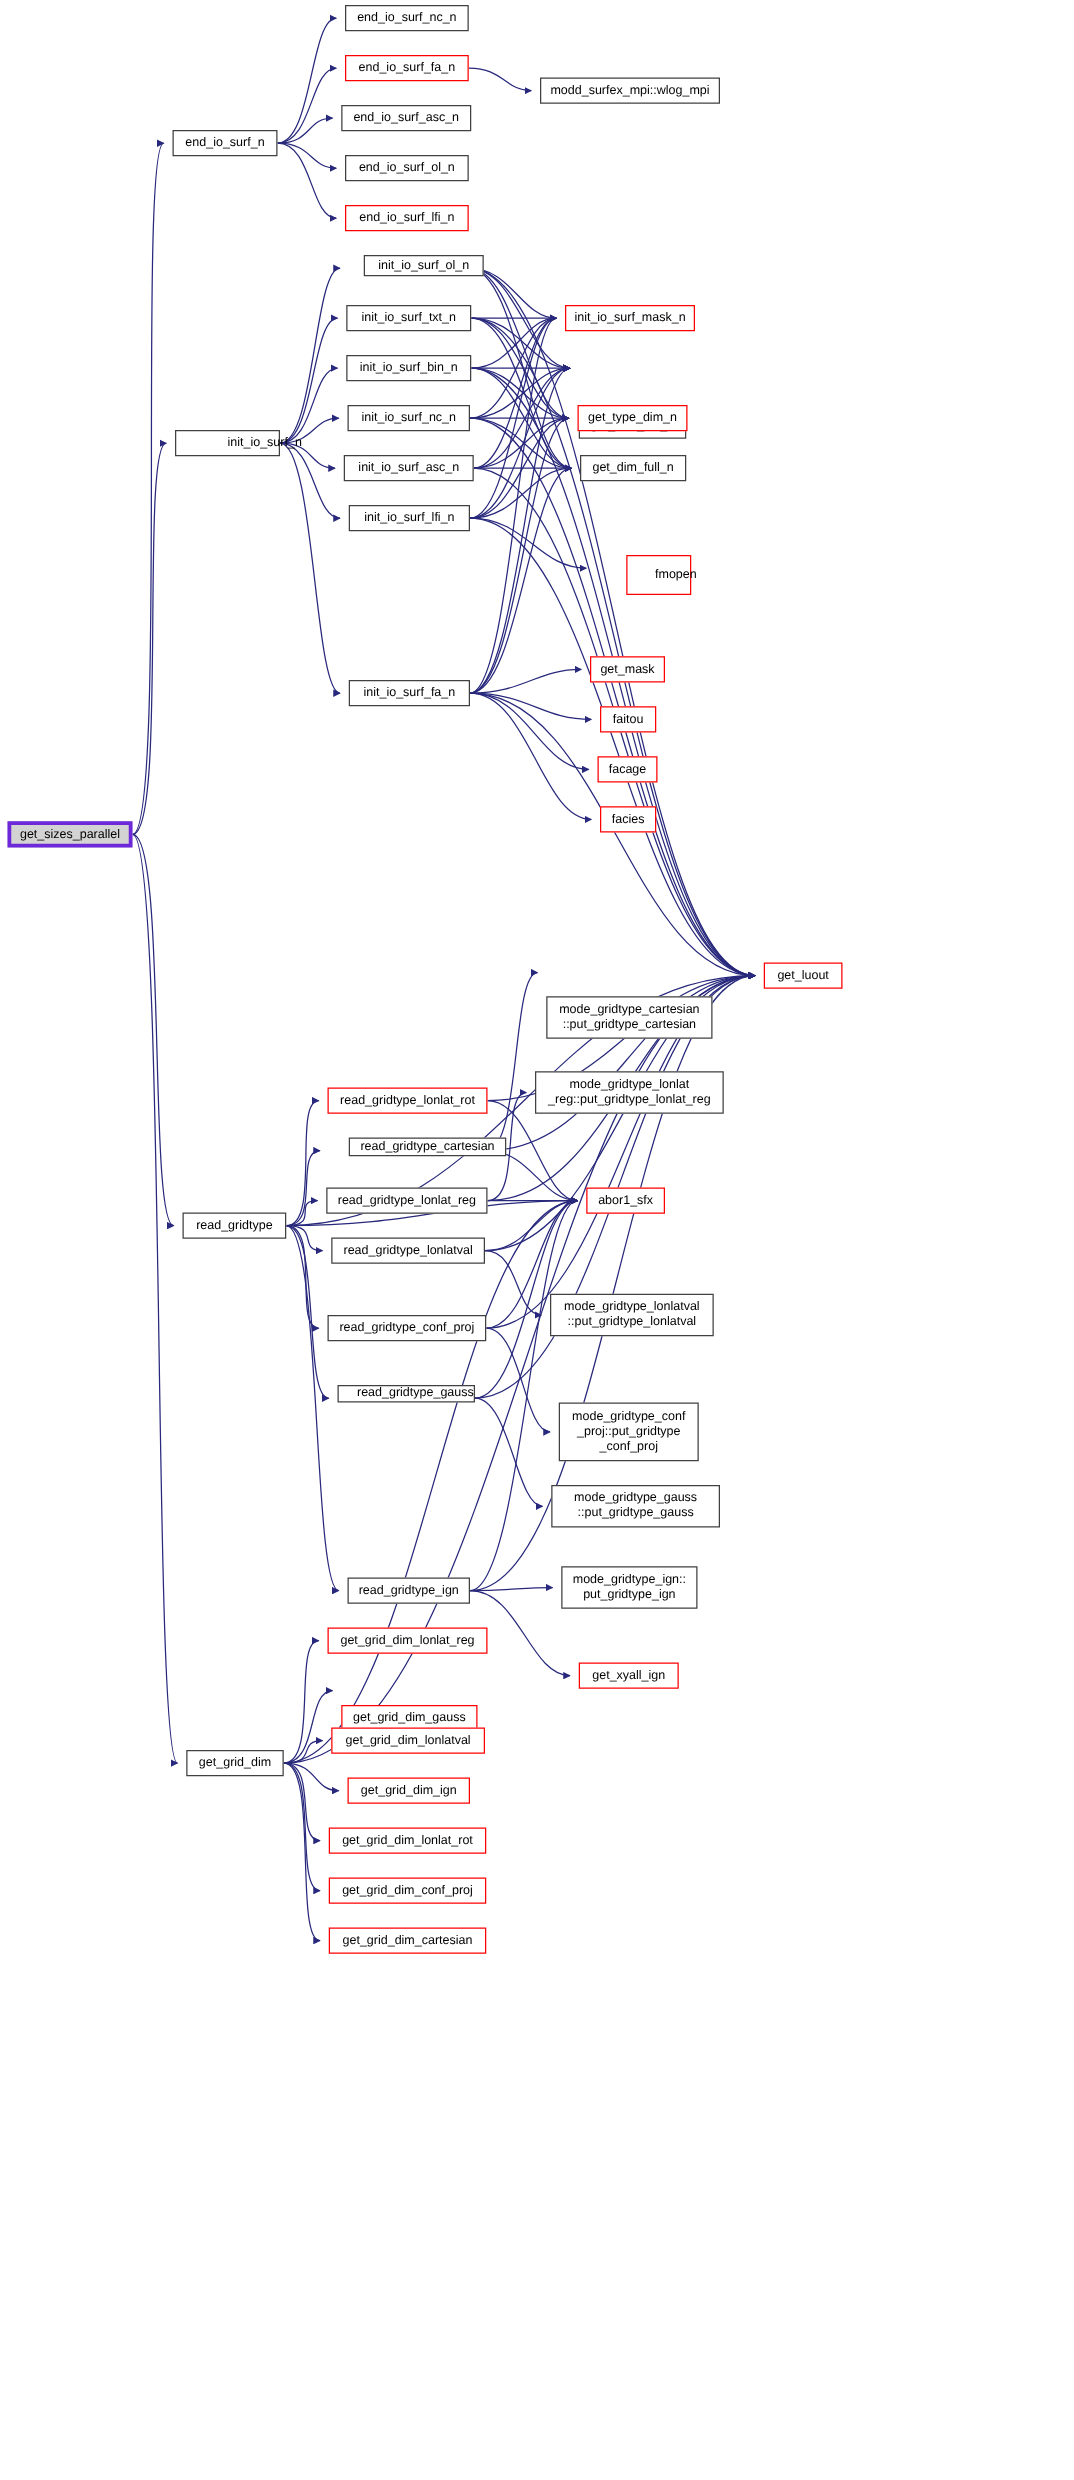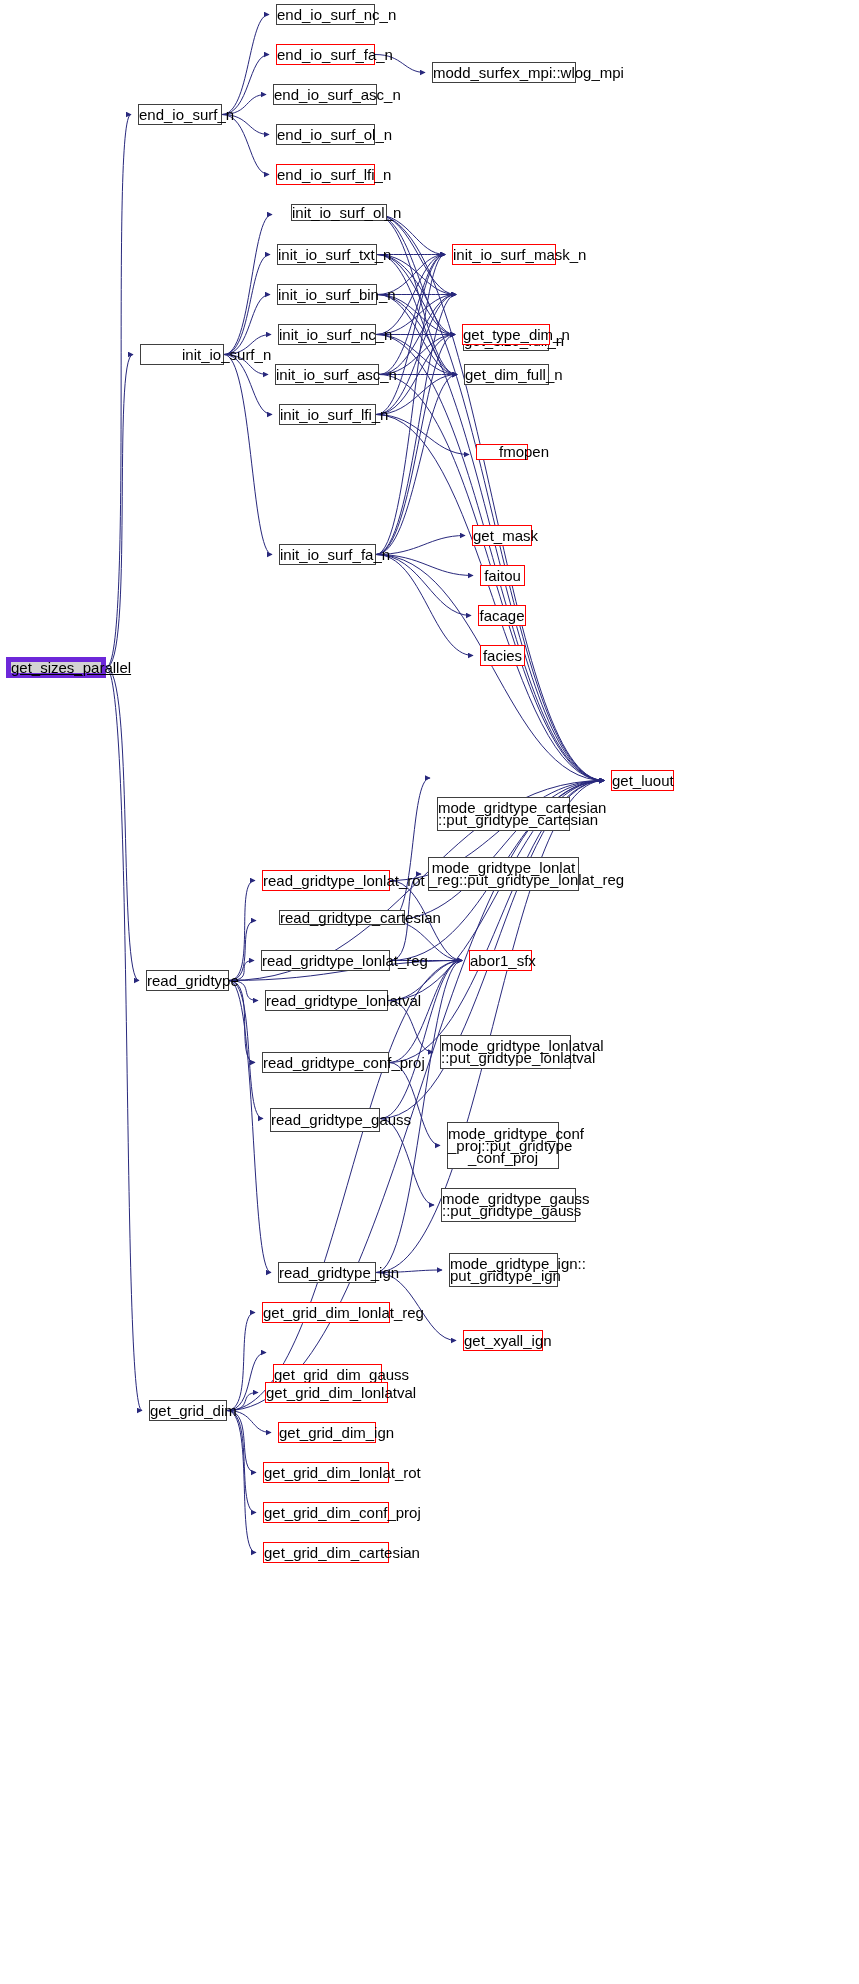--- a/index.html
+++ b/index.html
@@ -1,24 +1,24 @@
 <!DOCTYPE html>
 <html><head>
 <meta charset="utf-8">
 <style>
   html,body{margin:0;padding:0;background:#ffffff;}
   #page{position:relative;width:859px;height:1984px;background:#ffffff;
         font-family:"Liberation Sans", sans-serif;}
   svg.edges{position:absolute;left:0;top:0;width:859px;height:1984px;overflow:visible;}
   .node{position:absolute;box-sizing:border-box;display:flex;align-items:center;
         justify-content:center;text-align:center;background:#ffffff;
-        font-size:15px;line-height:12px;color:#000000;white-space:pre;}
+        font-size:10px;line-height:12px;color:#000000;white-space:pre;}
   .node.black{border:1px solid #404040;}
   .node.red{border:1px solid #ff0000;}
-  .node.root{border:5px solid #6d28d9;background:#d3d3d3;text-decoration:underline;}
+  .node.root{border:3px solid #6d28d9;background:#d3d3d3;}
   .node span{display:block;width:100%;}
 </style>
 </head>
 <body>
 
 <div id="page">
   <svg class="edges" id="edge-layer" viewBox="0 0 859 1984" preserveAspectRatio="none">
     <defs>
       <marker id="arrow" viewBox="0 0 10 10" refX="9" refY="5" markerWidth="6" markerHeight="6" orient="auto-start-reverse">
         <path d="M 0 0 L 10 5 L 0 10 z" fill="#28287c"></path>
@@ -137,35 +137,35 @@
       <div class="node black" style="left: 277px; top: 244px; width: 100px; height: 21px;"><span>init_io_surf_txt_n</span></div>
       <div class="node black" style="left: 277px; top: 284px; width: 100px; height: 21px;"><span>init_io_surf_bin_n</span></div>
       <div class="node black" style="left: 278px; top: 324px; width: 98px; height: 21px;"><span>init_io_surf_nc_n</span></div>
       <div class="node black" style="left: 275px; top: 364px; width: 104px; height: 21px;"><span>init_io_surf_asc_n</span></div>
       <div class="node black" style="left: 279px; top: 404px; width: 97px; height: 21px;"><span>init_io_surf_lfi_n</span></div>
       <div class="node black" style="left: 279px; top: 544px; width: 97px; height: 21px;"><span>init_io_surf_fa_n</span></div>
       <div class="node red" style="left: 452px; top: 244px; width: 104px; height: 21px;"><span>init_io_surf_mask_n</span></div>
       <div class="node black" style="left: 463px; top: 284px; width: 86px; height: 21px; margin-top: 46px;"><span>get_size_full_n</span></div>
       <div class="node red" style="left: 462px; top: 324px; width: 88px; height: 21px;"><span>get_type_dim_n</span></div>
       <div class="node black" style="left: 464px; top: 364px; width: 85px; height: 21px;"><span>get_dim_full_n</span></div>
-      <div class="node red" style="left: 476px; top: 444px; width: 52px; height: 16px; padding-left: 22px;"><span>fmopen</span></div>
+      <div class="node red" style="left: 501px; top: 444px; width: 52px; height: 32px; padding-left: 22px;"><span>fmopen</span></div>
       <div class="node red" style="left: 472px; top: 525px; width: 60px; height: 21px;"><span>get_mask</span></div>
       <div class="node red" style="left: 480px; top: 565px; width: 45px; height: 21px;"><span>faitou</span></div>
       <div class="node red" style="left: 478px; top: 605px; width: 48px; height: 21px;"><span>facage</span></div>
       <div class="node red" style="left: 480px; top: 645px; width: 45px; height: 21px;"><span>facies</span></div>
       <div class="node red" style="left: 611px; top: 770px; width: 63px; height: 21px;"><span>get_luout</span></div>
       <div class="node black" style="left: 437px; top: 761px; width: 133px; height: 34px; margin-top: 36px;"><span><div>mode_gridtype_cartesian</div><div>::put_gridtype_cartesian</div></span></div>
       <div class="node black" style="left: 428px; top: 857px; width: 151px; height: 34px;"><span><div>mode_gridtype_lonlat</div><div>_reg::put_gridtype_lonlat_reg</div></span></div>
       <div class="node black" style="left: 146px; top: 970px; width: 83px; height: 21px;"><span>read_gridtype</span></div>
       <div class="node red" style="left: 262px; top: 870px; width: 128px; height: 21px;"><span>read_gridtype_lonlat_rot</span></div>
       <div class="node black" style="left: 279px; top: 910px; width: 126px; height: 15px;"><span>read_gridtype_cartesian</span></div>
       <div class="node black" style="left: 261px; top: 950px; width: 129px; height: 21px;"><span>read_gridtype_lonlat_reg</span></div>
       <div class="node black" style="left: 265px; top: 990px; width: 123px; height: 21px;"><span>read_gridtype_lonlatval</span></div>
       <div class="node black" style="left: 262px; top: 1052px; width: 127px; height: 21px;"><span>read_gridtype_conf_proj</span></div>
-      <div class="node black" style="left: 270px; top: 1108px; width: 110px; height: 24px;"><span>read_gridtype_gauss</span></div>
+      <div class="node black" style="left: 270px; top: 1108px; width: 110px; height: 14px; text-align: right;"><span>read_gridtype_gauss</span></div>
       <div class="node red" style="left: 469px; top: 950px; width: 63px; height: 21px;"><span>abor1_sfx</span></div>
       <div class="node black" style="left: 440px; top: 1035px; width: 131px; height: 34px;"><span><div>mode_gridtype_lonlatval</div><div>::put_gridtype_lonlatval</div></span></div>
       <div class="node black" style="left: 447px; top: 1122px; width: 112px; height: 47px;"><span><div>mode_gridtype_conf</div><div>_proj::put_gridtype</div><div>_conf_proj</div></span></div>
       <div class="node black" style="left: 441px; top: 1188px; width: 135px; height: 34px;"><span><div>mode_gridtype_gauss</div><div>::put_gridtype_gauss</div></span></div>
       <div class="node black" style="left: 278px; top: 1262px; width: 98px; height: 21px;"><span>read_gridtype_ign</span></div>
       <div class="node black" style="left: 449px; top: 1253px; width: 109px; height: 34px;"><span><div>mode_gridtype_ign::</div><div>put_gridtype_ign</div></span></div>
       <div class="node red" style="left: 463px; top: 1330px; width: 80px; height: 21px;"><span>get_xyall_ign</span></div>
       <div class="node black" style="left: 149px; top: 1400px; width: 78px; height: 21px;"><span>get_grid_dim</span></div>
       <div class="node red" style="left: 262px; top: 1302px; width: 128px; height: 21px;"><span>get_grid_dim_lonlat_reg</span></div>
       <div class="node red" style="left: 273px; top: 1342px; width: 109px; height: 21px; margin-top: 22px;"><span>get_grid_dim_gauss</span></div>

